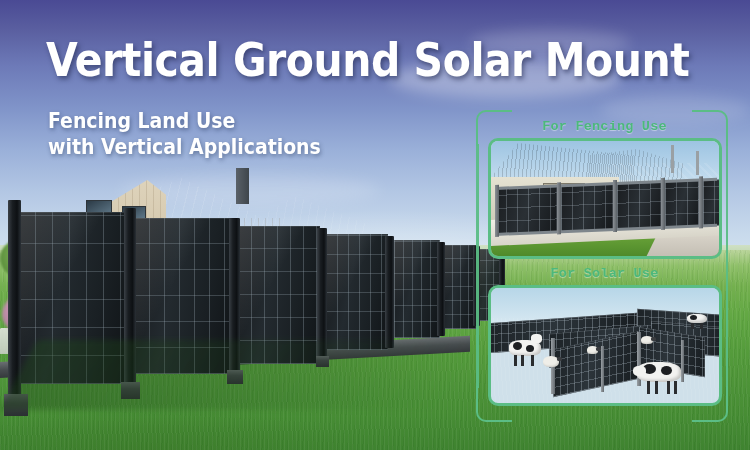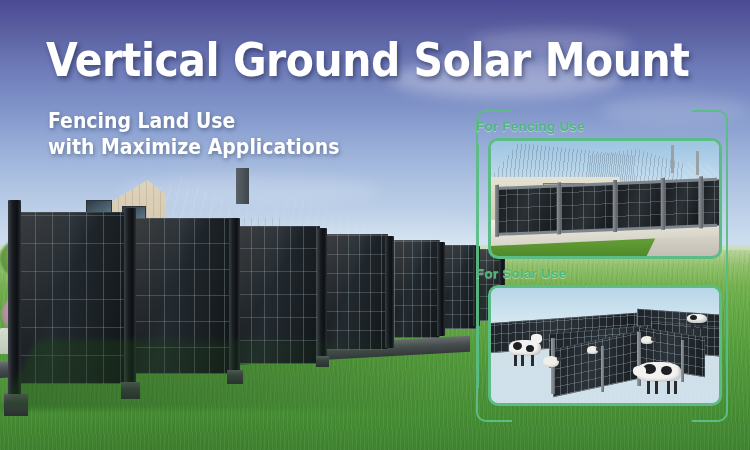--- a/index.html
+++ b/index.html
@@ -165,23 +165,23 @@
   .corner{position:absolute;width:34px;height:34px;border:2.5px solid #5bbd85;}
   .corner.tl{left:0;top:0;border-right:none;border-bottom:none;border-radius:10px 0 0 0;}
   .corner.tr{right:0;top:0;border-left:none;border-bottom:none;border-radius:0 10px 0 0;}
   .corner.bl{left:0;bottom:0;border-right:none;border-top:none;border-radius:0 0 0 10px;}
   .corner.br{right:0;bottom:0;border-left:none;border-top:none;border-radius:0 0 10px 0;}
   .edge{position:absolute;background:#5bbd85;opacity:.95;}
   .edge.e-left{left:0;top:34px;width:2.5px;height:244px;}
   .edge.e-right{right:0;top:34px;width:2.5px;height:244px;}
 
   .card-label{
-    position:absolute;width:257px;
+    position:absolute;width:257px;text-align:center;
     font-size:13.5px;font-weight:bold;color:#4cb87c;
-    font-family:Liberation Sans, sans-serif;
+    font-family:Liberation Mono, monospace;
     letter-spacing:.2px;
     text-shadow:0 1px 1px rgba(255,255,255,.45);
   }
   .lbl1{top:9px;}
   .lbl2{top:156px;}
 
   .photo{
     position:absolute;left:12px;width:228px;height:115px;
     border:3px solid #5bbd85;border-radius:10px;overflow:hidden;
     background:#cfe0ea;
@@ -323,21 +323,21 @@
     <div class="fbase" style="left:4px;top:394px;width:24px;height:22px;"></div>
     <div class="fbase" style="left:121px;top:382px;width:19px;height:17px;"></div>
     <div class="fbase" style="left:227px;top:370px;width:16px;height:14px;"></div>
     <div class="fbase" style="left:316px;top:356px;width:13px;height:11px;"></div>
   </div>
   <div class="grass-shadow"></div>
 
   <div class="title">Vertical Ground Solar Mount</div>
   <div class="subtitle">
     <div>Fencing Land Use</div>
-    <div>with Maximize Applications</div>
+    <div>with Vertical Applications</div>
   </div>
 
   <div class="side-frame">
     <div class="corner tl"></div>
     <div class="corner tr"></div>
     <div class="corner bl"></div>
     <div class="corner br"></div>
     <div class="edge e-left"></div>
     <div class="edge e-right"></div>
 

